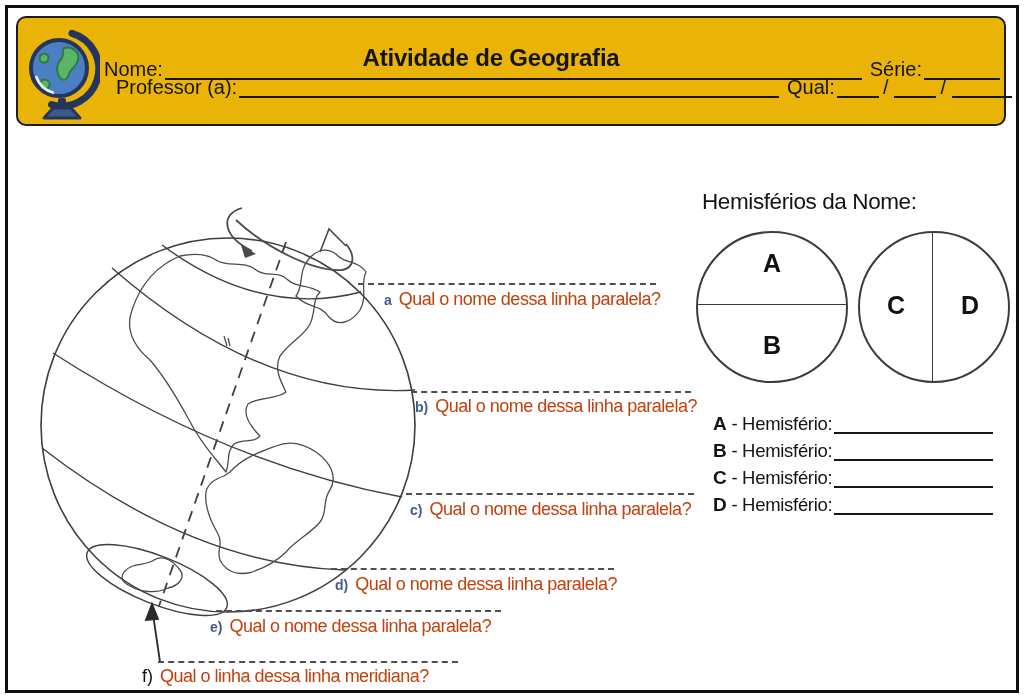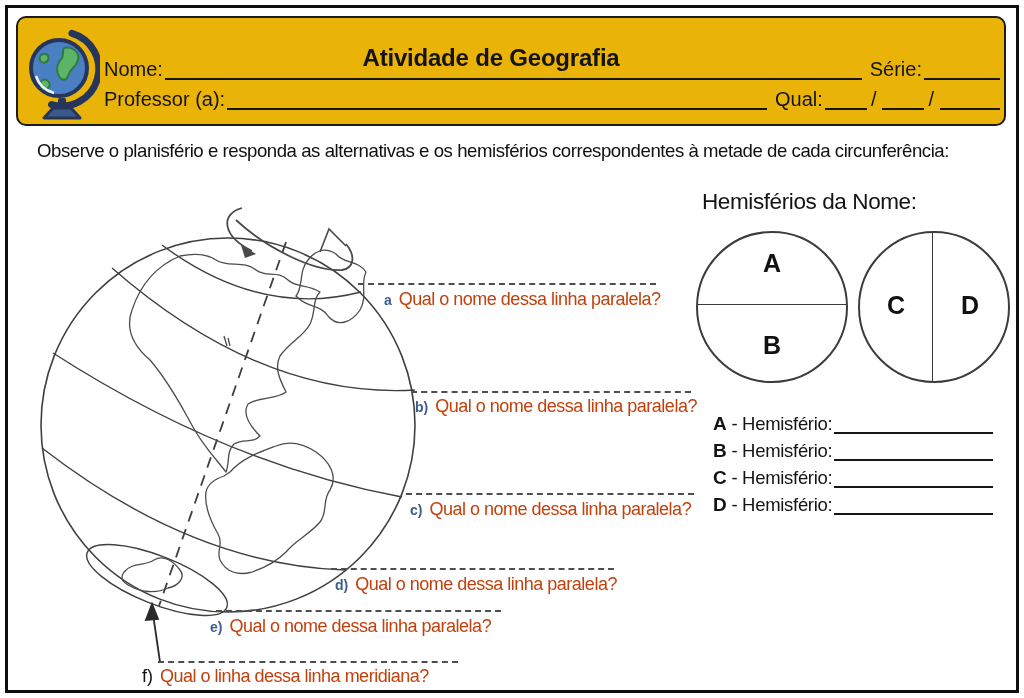--- a/index.html
+++ b/index.html
@@ -80,32 +80,31 @@
     <path d="M 12 50 A 26 26 0 0 0 30 67" fill="none" stroke="#e8f0fa" stroke-width="2.5"></path>
   </svg>
 
   <div class="hrow" style="top:58px;">
     <span class="lbl">Nome:</span>
     <span class="blank grow"></span>
     <span class="lbl ml">Série:</span>
     <span class="blank serie-blank"></span>
   </div>
 
-  <div class="hrow" style="top:88px;">
+  <div class="hrow" style="top:76px;margin-left:12px;">
     <span class="lbl">Professor (a):</span>
     <span class="blank grow"></span>
     <span class="lbl ml">Qual:</span>
     <span class="blank d-blank1"></span>
     <span class="slash">/</span>
     <span class="blank d-blank2"></span>
     <span class="slash">/</span>
     <span class="blank d-blank3"></span>
   </div>
 
-  <div class="instruction">Observe o planisfério e responda as alternativas e os hemisférios correspondentes à metade de cada circunferência:</div>
 
   <svg class="map-svg" viewBox="0 0 400 466">
     <g fill="none" stroke="#3f3f3f" stroke-width="1.6">
       <circle cx="200" cy="225" r="187"></circle>
 
       <path d="M 258 42 L 131 406" stroke-dasharray="11 8" stroke-width="1.8"></path>
 
       <path d="M 134 45 Q 232 118 333 92" stroke-width="1.4"></path>
       <path d="M 84 68 Q 234 199 387 190" stroke-width="1.4"></path>
       <path d="M 25 153 Q 199 265 374 297" stroke-width="1.4"></path>

